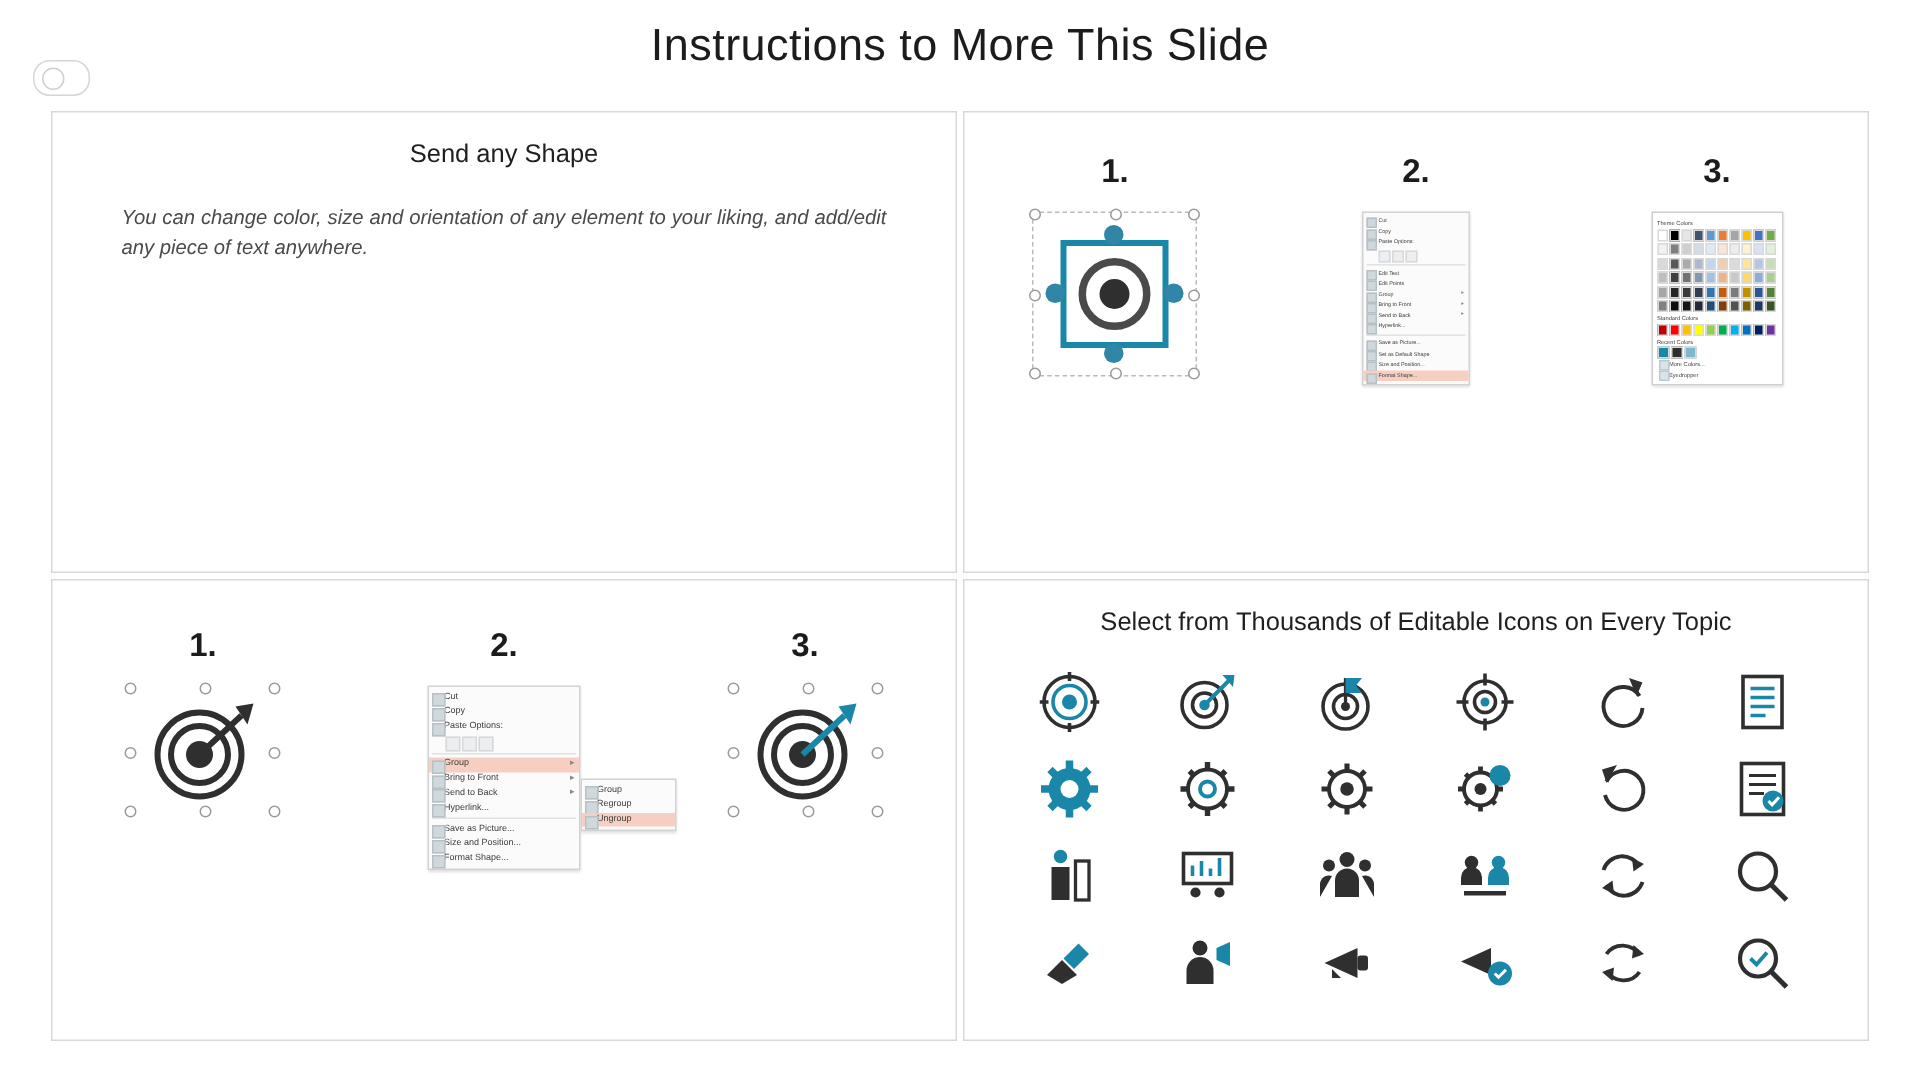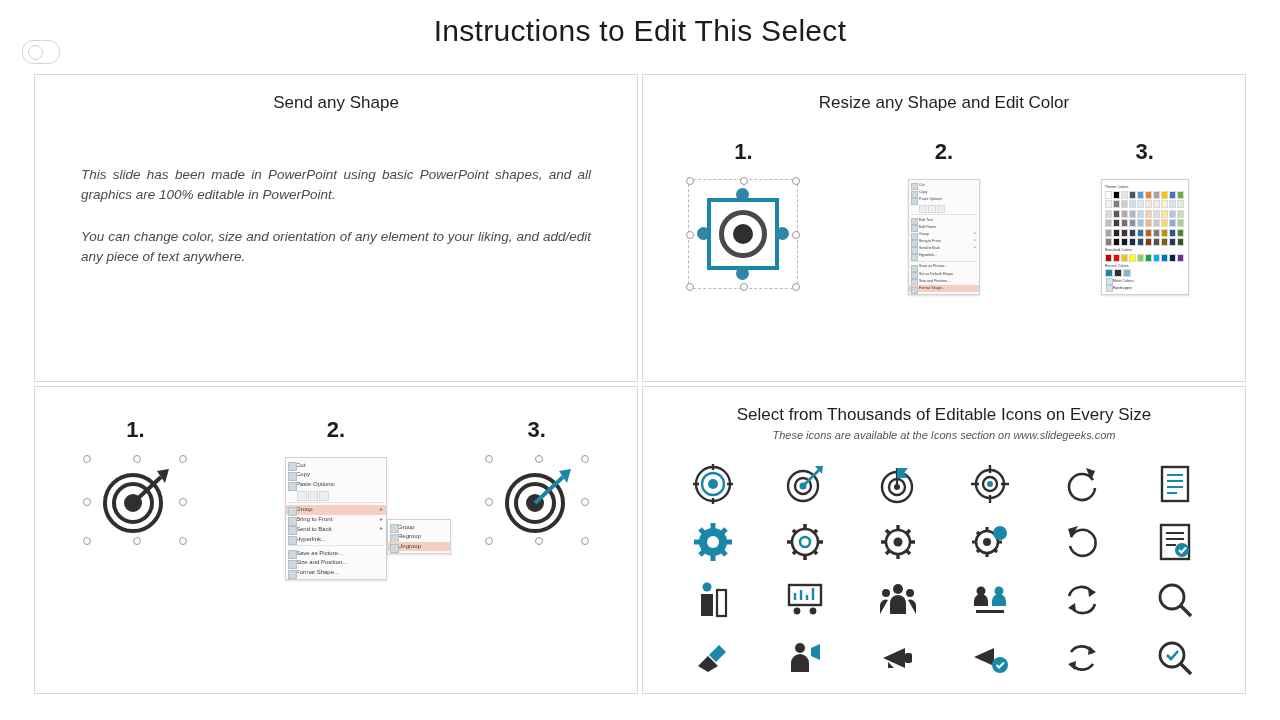--- a/index.html
+++ b/index.html
@@ -169,32 +169,30 @@
   .ic-cell svg{display:block;}
 
   
   .target-wrap{position:relative;width:100px;height:86px;margin:0 auto;}
 </style>
 </head>
 <body>
 
 <div class="logo-mark"></div>
 
-<h1 class="slide-title">Instructions to Edit This Select</h1>
+<h1 class="slide-title">Instructions to More This Slide</h1>
 
 <div class="grid">
 
   <div class="panel">
     <div class="panel-title">Send any Shape</div>
-    <p class="para first">This slide has been made in PowerPoint using basic PowerPoint shapes, and all graphics are 100% editable in PowerPoint.</p>
     <p class="para second">You can change color, size and orientation of any element to your liking, and add/edit any piece of text anywhere.</p>
   </div>
 
   <div class="panel">
-    <div class="panel-title">Resize any Shape and Edit Color</div>
 
     <div class="steps">
 
       <div class="step">
         <div class="step-num">1.</div>
         <div class="resize-graphic">
           <div class="rg-square"></div>
           <div class="rg-inner"></div>
           <div class="rg-core"></div>
           <div class="rg-nub" style="left:47px;top:8px;"></div>
@@ -418,22 +416,21 @@
           <div class="handle" style="left:-2px;bottom:-2px;"></div>
           <div class="handle" style="left:48px;bottom:-2px;"></div>
           <div class="handle" style="right:-2px;bottom:-2px;"></div>
         </div>
       </div>
 
     </div>
   </div>
 
   <div class="panel">
-    <div class="panel-title">Select from Thousands of Editable Icons on Every Size</div>
-    <div class="panel-sub">These icons are available at the Icons section on www.slidegeeks.com</div>
+    <div class="panel-title">Select from Thousands of Editable Icons on Every Topic</div>
 
     <div class="icon-grid">
 
       <div class="ic-cell">
         <svg width="40" height="40" viewBox="0 0 40 40">
             <circle cx="20" cy="20" r="17" fill="none" stroke="#2f2f2f" stroke-width="2.4"></circle>
             <circle cx="20" cy="20" r="11" fill="none" stroke="#1b87a8" stroke-width="2.4"></circle>
             <circle cx="20" cy="20" r="5" fill="#1b87a8"></circle>
             <path d="M20 0v6M20 34v6M0 20h6M34 20h6" stroke="#2f2f2f" stroke-width="2.4"></path>
           </svg>

